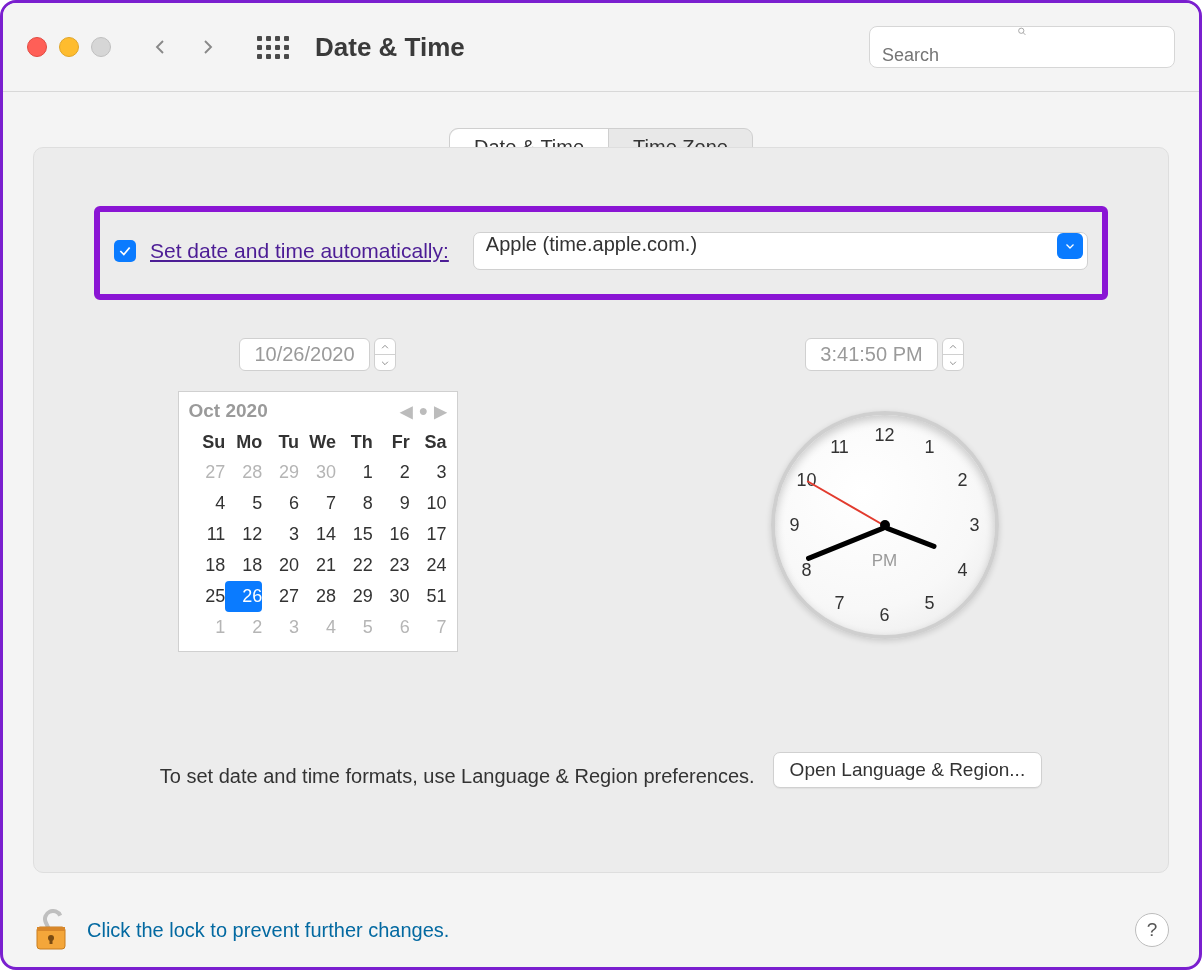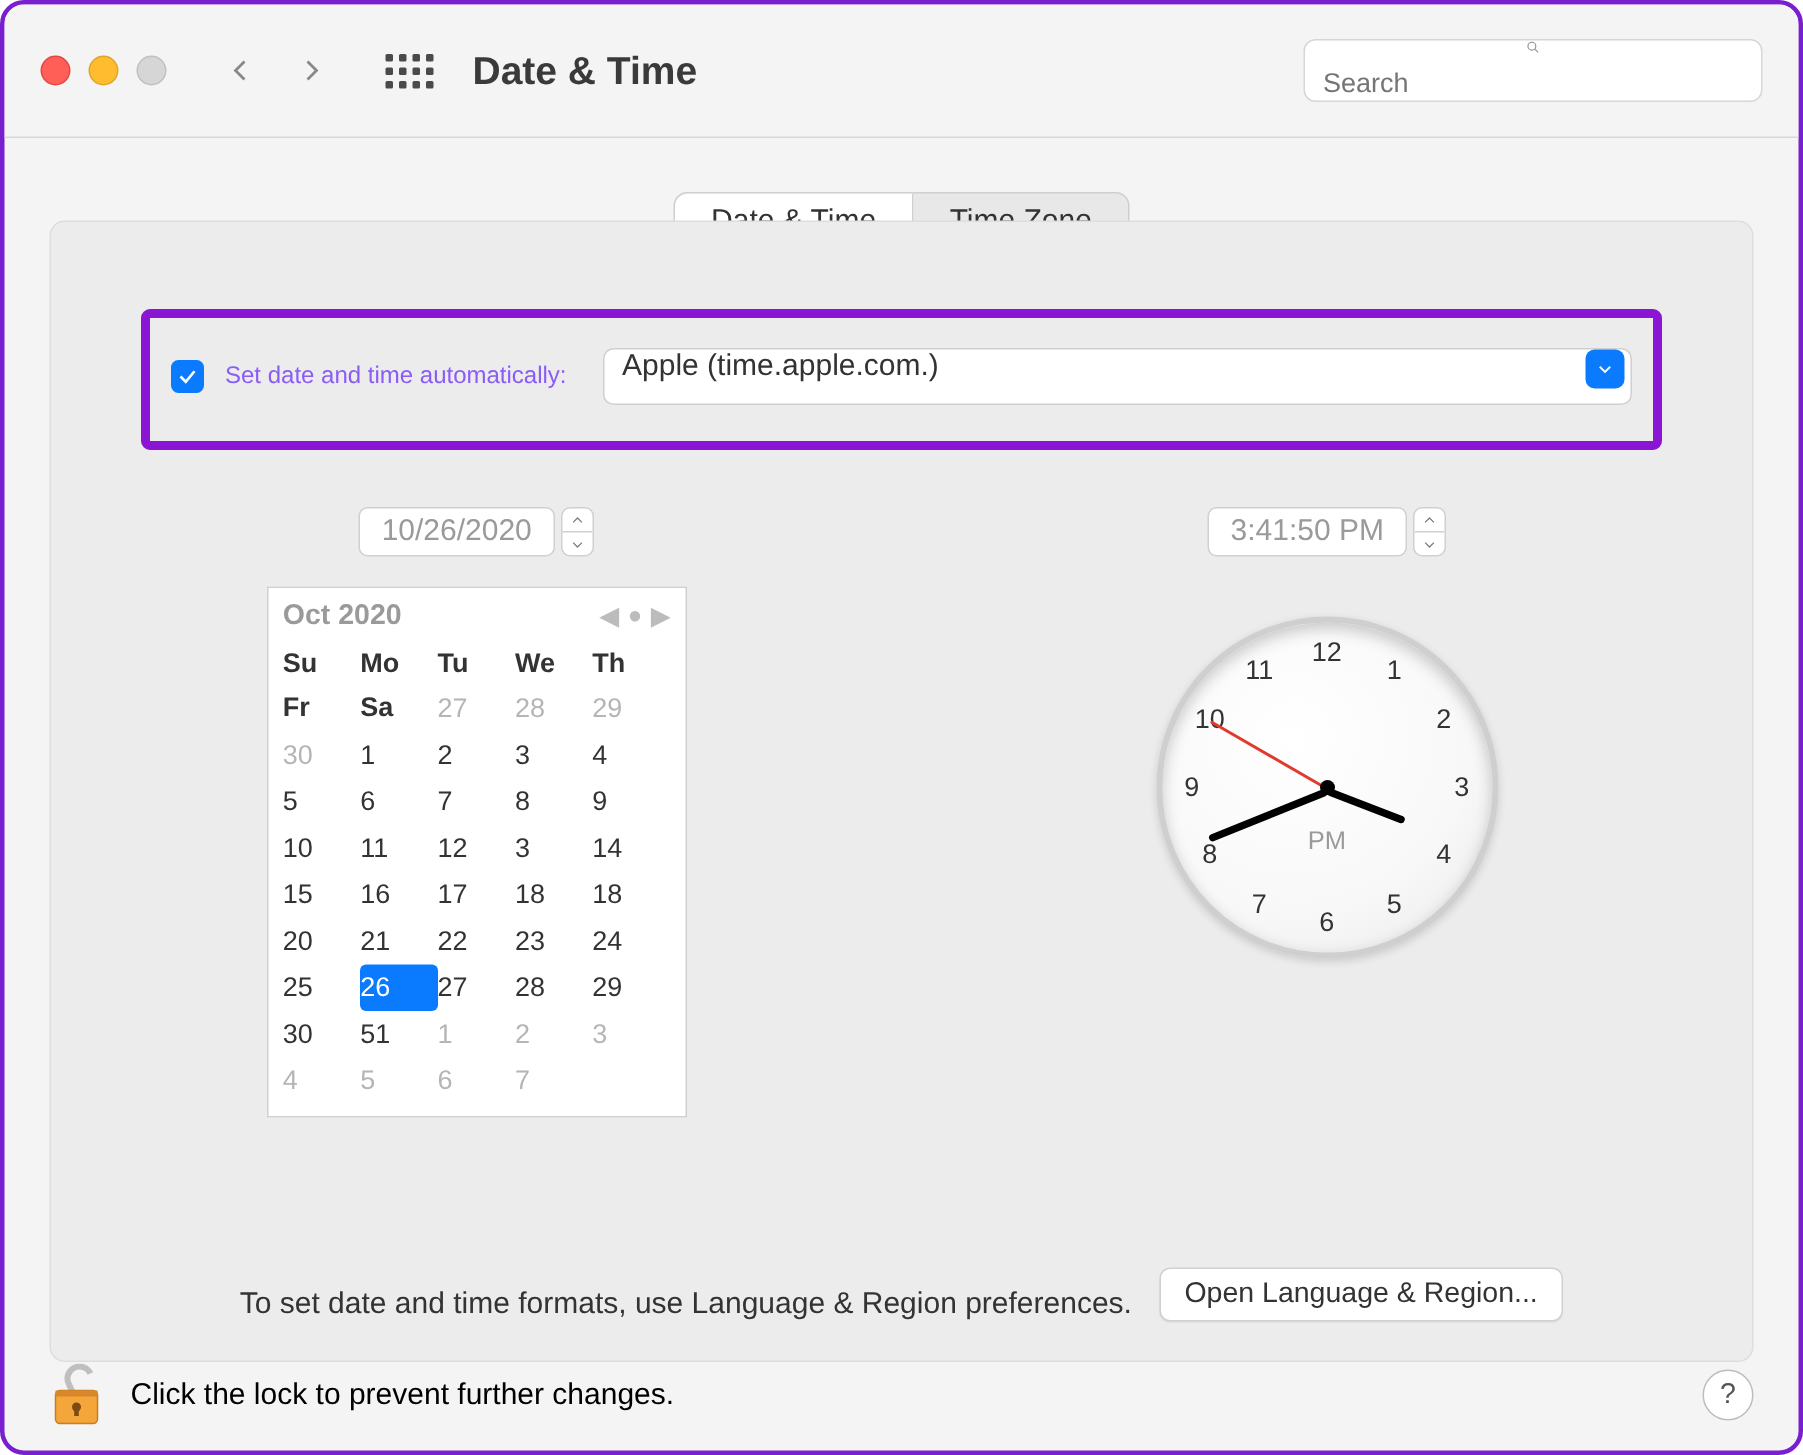--- a/index.html
+++ b/index.html
@@ -21,55 +21,55 @@
   .search input{border:none;outline:none;font-size:18px;color:#8e8e8e;width:100%;background:transparent;}
   .content{padding:36px 30px 20px;}
   .tabs{display:flex;justify-content:center;}
   .tabstrip{display:flex;border:1px solid #cfcfcf;border-radius:9px;background:#e8e8e8;overflow:hidden;}
   .tab{padding:7px 24px;font-size:20px;color:#333;}
   .tab.active{background:#fff;border-right:1px solid #cfcfcf;border-radius:9px 0 0 9px;}
   .panel{margin-top:-20px;background:#ececec;border:1px solid #dedede;border-radius:10px;padding:58px 0 26px;position:relative;min-height:640px;}
   .highlight{margin:0 60px 0;border:6px solid #8a15d4;border-radius:6px;padding:20px 14px 24px;display:flex;align-items:center;gap:14px;}
   .cbx{width:22px;height:22px;border-radius:5px;background:#0a7bff;display:flex;align-items:center;justify-content:center;flex-shrink:0;}
   .cbx svg{stroke:#fff;stroke-width:3;fill:none;}
-  .cbx-label{font-size:16px;color:#8b5cf6;}
+  .cbx-label{font-size:21px;color:#4c1d95;text-decoration:underline;}
   .combo{flex:1;margin-left:10px;height:36px;background:#fff;border:1px solid #d0d0d0;border-radius:7px;display:flex;align-items:flex-start;padding:0 4px 0 12px;justify-content:space-between;}
   .combo-text{font-size:20px;color:#333;}
   .combo-btn{width:26px;height:26px;background:#0a7bff;border-radius:6px;display:flex;align-items:center;justify-content:center;}
   .combo-btn svg{stroke:#fff;fill:none;stroke-width:2.5;}
   .cols{display:flex;margin-top:38px;}
   .col{flex:1;display:flex;flex-direction:column;align-items:center;}
   .field{display:flex;align-items:center;gap:4px;}
   .field .val{background:#fff;border:1px solid #d0d0d0;border-radius:6px;padding:4px 14px;font-size:20px;color:#9a9a9a;}
   .stepper{display:flex;flex-direction:column;background:#fff;border:1px solid #d0d0d0;border-radius:6px;overflow:hidden;}
   .stepper div{height:15px;width:20px;display:flex;align-items:center;justify-content:center;}
   .stepper div:first-child{border-bottom:1px solid #d0d0d0;}
   .stepper svg{stroke:#7a7a7a;fill:none;stroke-width:2;}
   .calendar{margin-top:20px;background:#fff;border:1px solid #d0d0d0;padding:8px 10px 8px;width:258px;}
   .cal-head{display:flex;align-items:center;justify-content:space-between;font-size:19px;font-weight:600;color:#9a9a9a;margin-bottom:6px;}
   .cal-nav{display:flex;align-items:center;gap:6px;color:#bcbcbc;font-size:16px;}
-  .cal-grid{display:grid;grid-template-columns:repeat(5,1fr);text-align:left;font-size:18px;}
+  .cal-grid{display:grid;grid-template-columns:repeat(7,1fr);text-align:right;font-size:18px;}
   .cal-grid .hd{font-weight:700;color:#333;padding:4px 0;}
   .cal-grid .d{padding:5px 0;color:#333;}
   .cal-grid .d.mute{color:#b5b5b5;}
   .cal-grid .d.sel{background:#0a7bff;color:#fff;border-radius:4px;}
   .clock{margin-top:40px;width:220px;height:220px;border-radius:50%;background:radial-gradient(circle at 40% 35%,#fff 0%,#f8f8f8 60%,#e7e7e7 100%);border:4px solid #cfcfcf;box-shadow:0 4px 10px rgba(0,0,0,.2) inset,0 2px 6px rgba(0,0,0,.15);position:relative;}
   .clock .num{position:absolute;font-size:18px;color:#333;transform:translate(-50%,-50%);}
   .clock .ampm{position:absolute;left:50%;top:62%;transform:translateX(-50%);font-size:17px;color:#9a9a9a;}
   .hand{position:absolute;left:50%;top:50%;transform-origin:0 50%;background:#000;height:5px;border-radius:3px;}
   .hand.hour{width:55px;transform:rotate(21deg);}
   .hand.min{width:85px;transform:rotate(158deg);height:5px;}
   .hand.sec{width:90px;height:2px;background:#e23b2e;transform:rotate(210deg);}
   .pivot{position:absolute;left:50%;top:50%;width:10px;height:10px;background:#000;border-radius:50%;transform:translate(-50%,-50%);}
   .footer-row{display:flex;align-items:flex-end;justify-content:center;gap:18px;margin-top:100px;padding:0 40px;}
   .footer-row .txt{font-size:20px;color:#333;}
   .btn{background:#fff;border:1px solid #d0d0d0;border-radius:7px;padding:6px 16px;font-size:19px;color:#333;box-shadow:0 1px 1px rgba(0,0,0,.05);}
   .bottom{position:absolute;bottom:16px;left:30px;right:30px;display:flex;align-items:center;}
   .lock{width:36px;height:42px;margin-right:18px;}
-  .bottom .txt{font-size:20px;color:#000000;}
+  .bottom .txt{font-size:20px;color:#0369a1;}
   .help{margin-left:auto;width:32px;height:32px;border:1px solid #bdbdbd;border-radius:50%;display:flex;align-items:center;justify-content:center;font-size:19px;color:#555;background:#fff;}
 </style>
 </head>
 <body>
 
 <div class="frame">
   <div class="toolbar">
     <div class="traffic">
       <div class="tdot red"></div>
       <div class="tdot yellow"></div>

